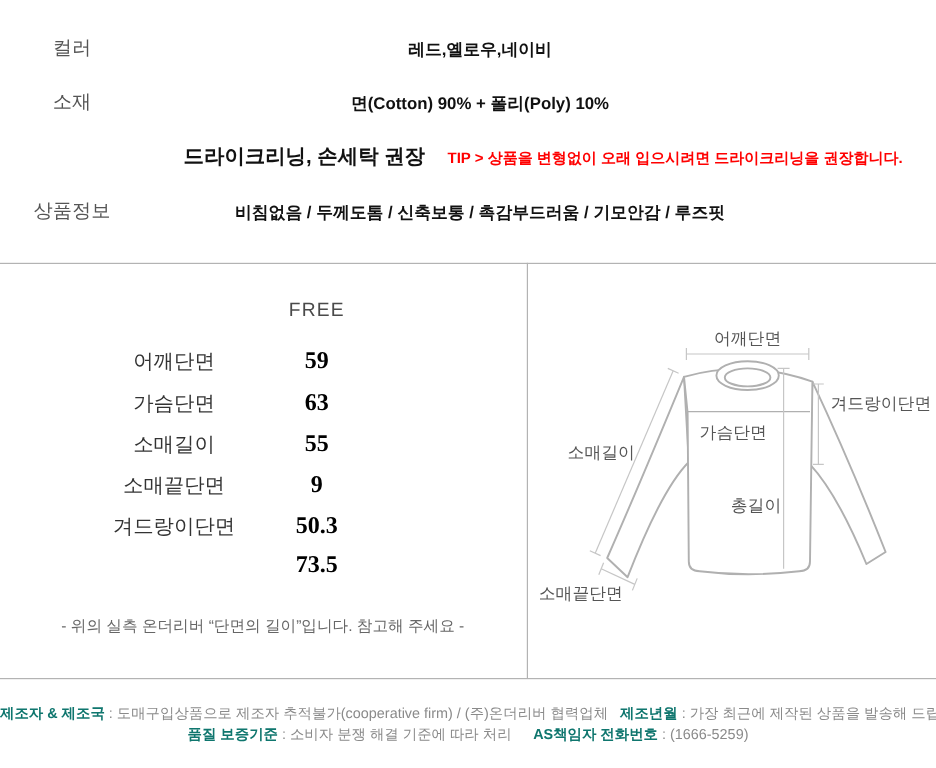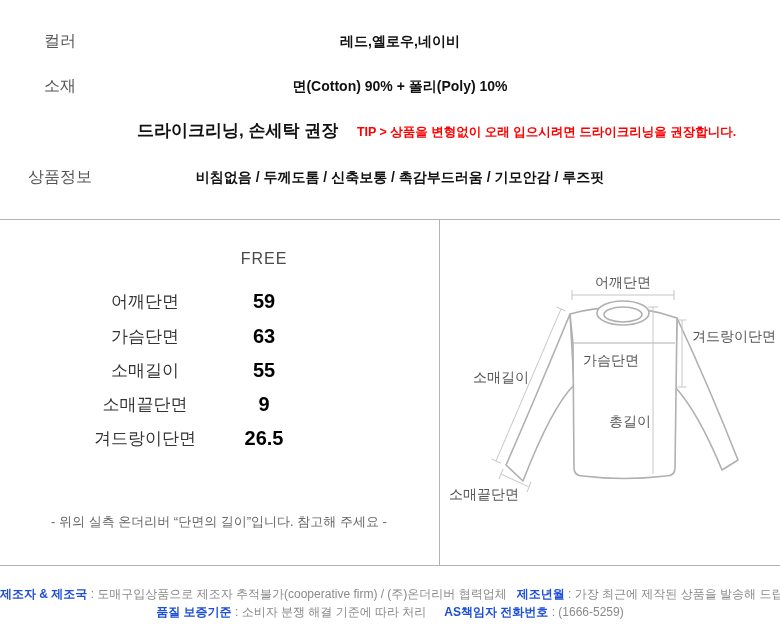--- a/index.html
+++ b/index.html
@@ -4,45 +4,45 @@
 <style>
   html,body{margin:0;padding:0;background:#fff;}
   .page{position:relative;width:780px;height:640px;background:#ffffff;overflow:hidden;
         font-family:"Liberation Sans","DejaVu Sans",sans-serif;}
 
   
   .irow{position:absolute;left:0;right:0;height:22px;line-height:22px;}
   .ilabel{position:absolute;left:0;width:120px;text-align:center;font-size:16px;color:#555555;}
   .ivalue{position:absolute;left:20px;right:0;text-align:center;font-size:14px;font-weight:bold;
           color:#111111;white-space:nowrap;}
-  .wash-line{position:absolute;left:137px;white-space:nowrap;font-size:17px;font-weight:bold;color:#111111;}
+  .wash-line{position:absolute;left:153px;white-space:nowrap;font-size:17px;font-weight:bold;color:#111111;}
   .tip{font-size:12.5px;font-weight:bold;color:#ff0000;margin-left:14px;}
 
   
   .hline{position:absolute;left:0;width:780px;height:1px;background:#b3b3b3;}
   .vline{position:absolute;left:439px;top:219px;width:1px;height:346px;background:#b3b3b3;}
 
   
   .size-free{position:absolute;left:194px;width:140px;top:250px;text-align:center;
              font-size:16px;color:#4a4a4a;letter-spacing:1px;line-height:18px;}
   .srow{position:absolute;left:0;right:342px;height:20px;line-height:20px;}
   .srow-label{position:absolute;left:60px;width:170px;text-align:center;font-size:17px;color:#333333;}
   .srow-value{position:absolute;left:194px;width:140px;text-align:center;font-size:20px;
-              font-weight:bold;color:#000000;top:-1px;}
+              font-weight:bold;color:#000000;top:-1px;font-family:Liberation Serif, serif;}
   .notes{position:absolute;left:0;width:438px;top:511px;text-align:center;font-size:13px;
          color:#666666;line-height:21px;}
 
   
   .diagram{position:absolute;left:440px;top:219px;width:340px;height:346px;}
   .diagram text{fill:#555555;font-size:14px;font-family:"Liberation Sans","DejaVu Sans",sans-serif;}
 
   
   .footer-line{position:absolute;left:0;right:0;text-align:center;white-space:nowrap;
                font-size:12px;color:#8a8a8a;line-height:15px;}
-  .fbold{font-weight:bold;color:#1d4ed8;}
+  .fbold{font-weight:bold;color:#0f766e;}
   .fgap{margin-left:10px;}
   .fgap2{margin-left:18px;}
 </style>
 </head>
 <body>
 
 <div class="page">
 
   <section>
     <div class="irow" style="top:30px">
@@ -83,23 +83,24 @@
     <div class="srow" style="top:361px">
       <span class="srow-label">소매길이</span>
       <span class="srow-value">55</span>
     </div>
     <div class="srow" style="top:395px">
       <span class="srow-label">소매끝단면</span>
       <span class="srow-value">9</span>
     </div>
     <div class="srow" style="top:429px">
       <span class="srow-label">겨드랑이단면</span>
-      <span class="srow-value">26.5</span>
+      <span class="srow-value">50.3</span>
     </div>
     <div class="srow" style="top:462px">
+      <span class="srow-value">73.5</span>
     </div>
 
     <div class="notes">
       <div>- 위의 실측 온더리버 “단면의 길이”입니다. 참고해 주세요 -</div>
     </div>
   </section>
 
   <svg class="diagram" viewBox="0 0 340 346">
 
     <g fill="#ffffff" stroke="#b0b0b0" stroke-width="1.6" stroke-linejoin="round">

